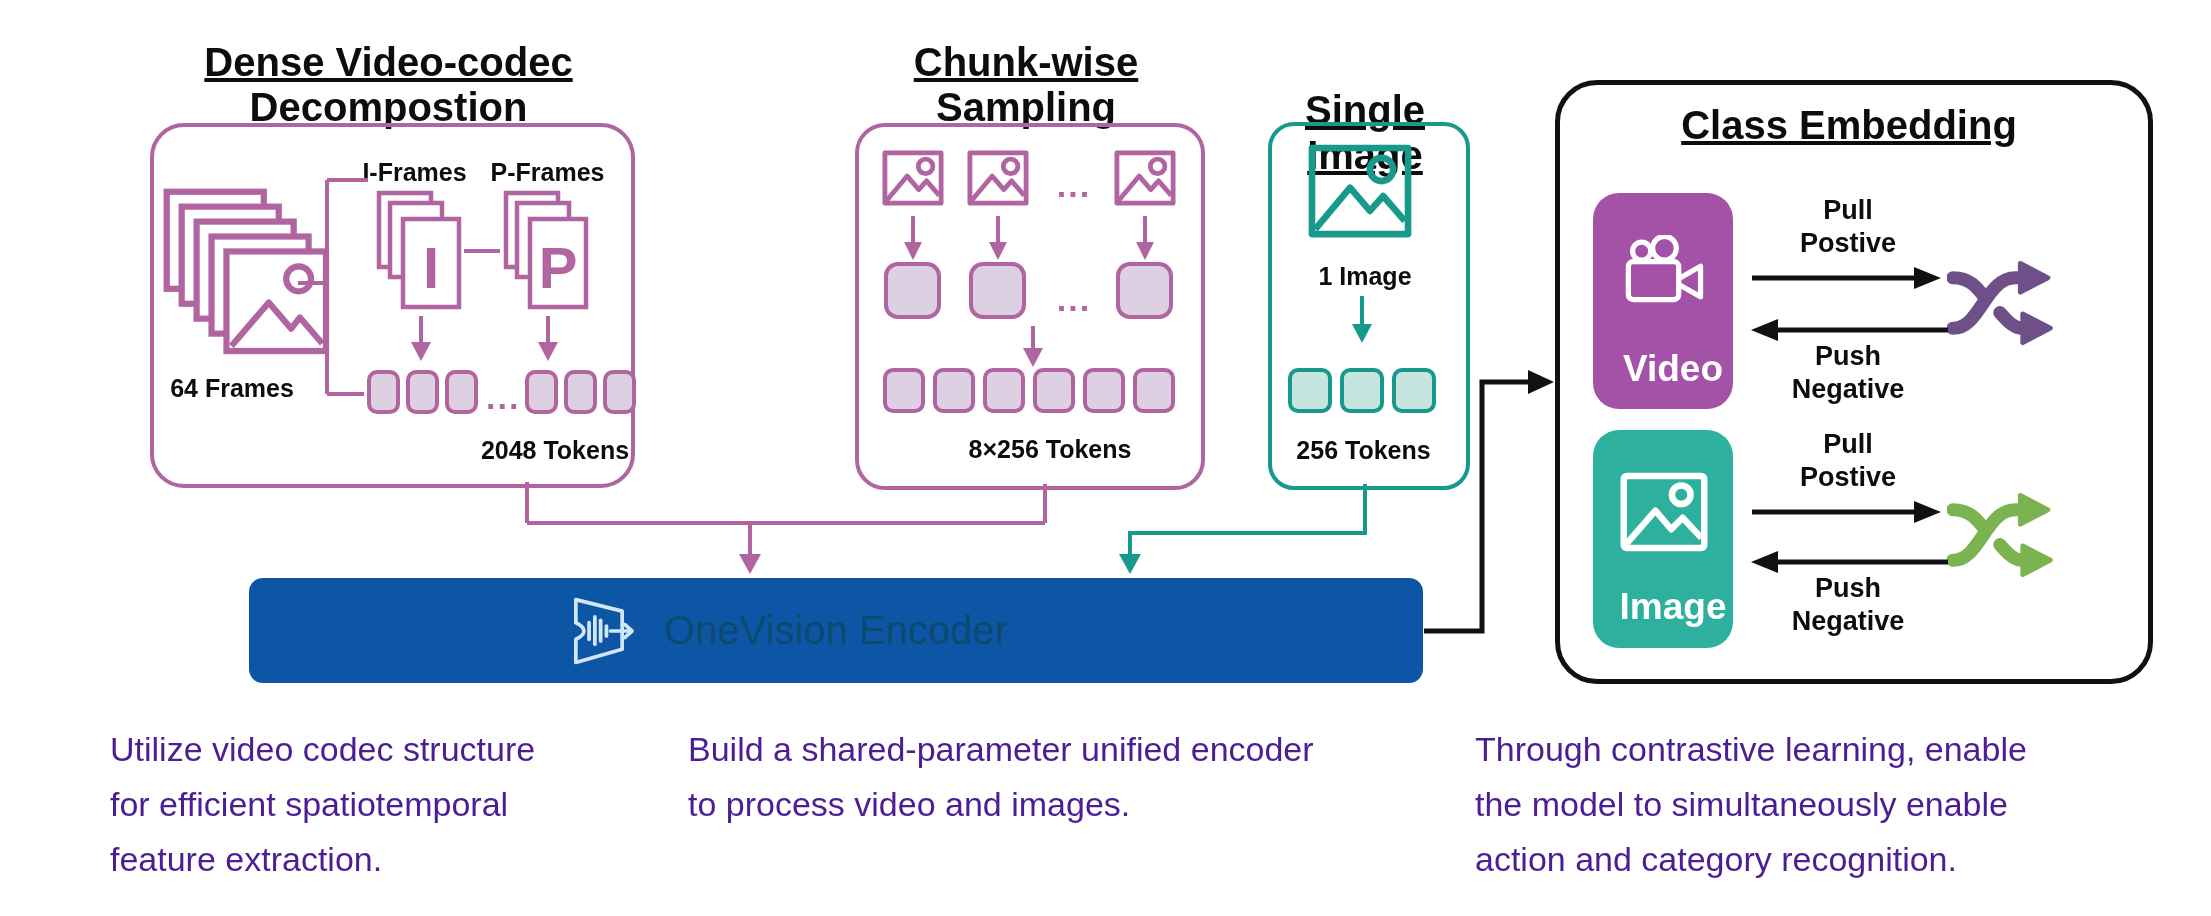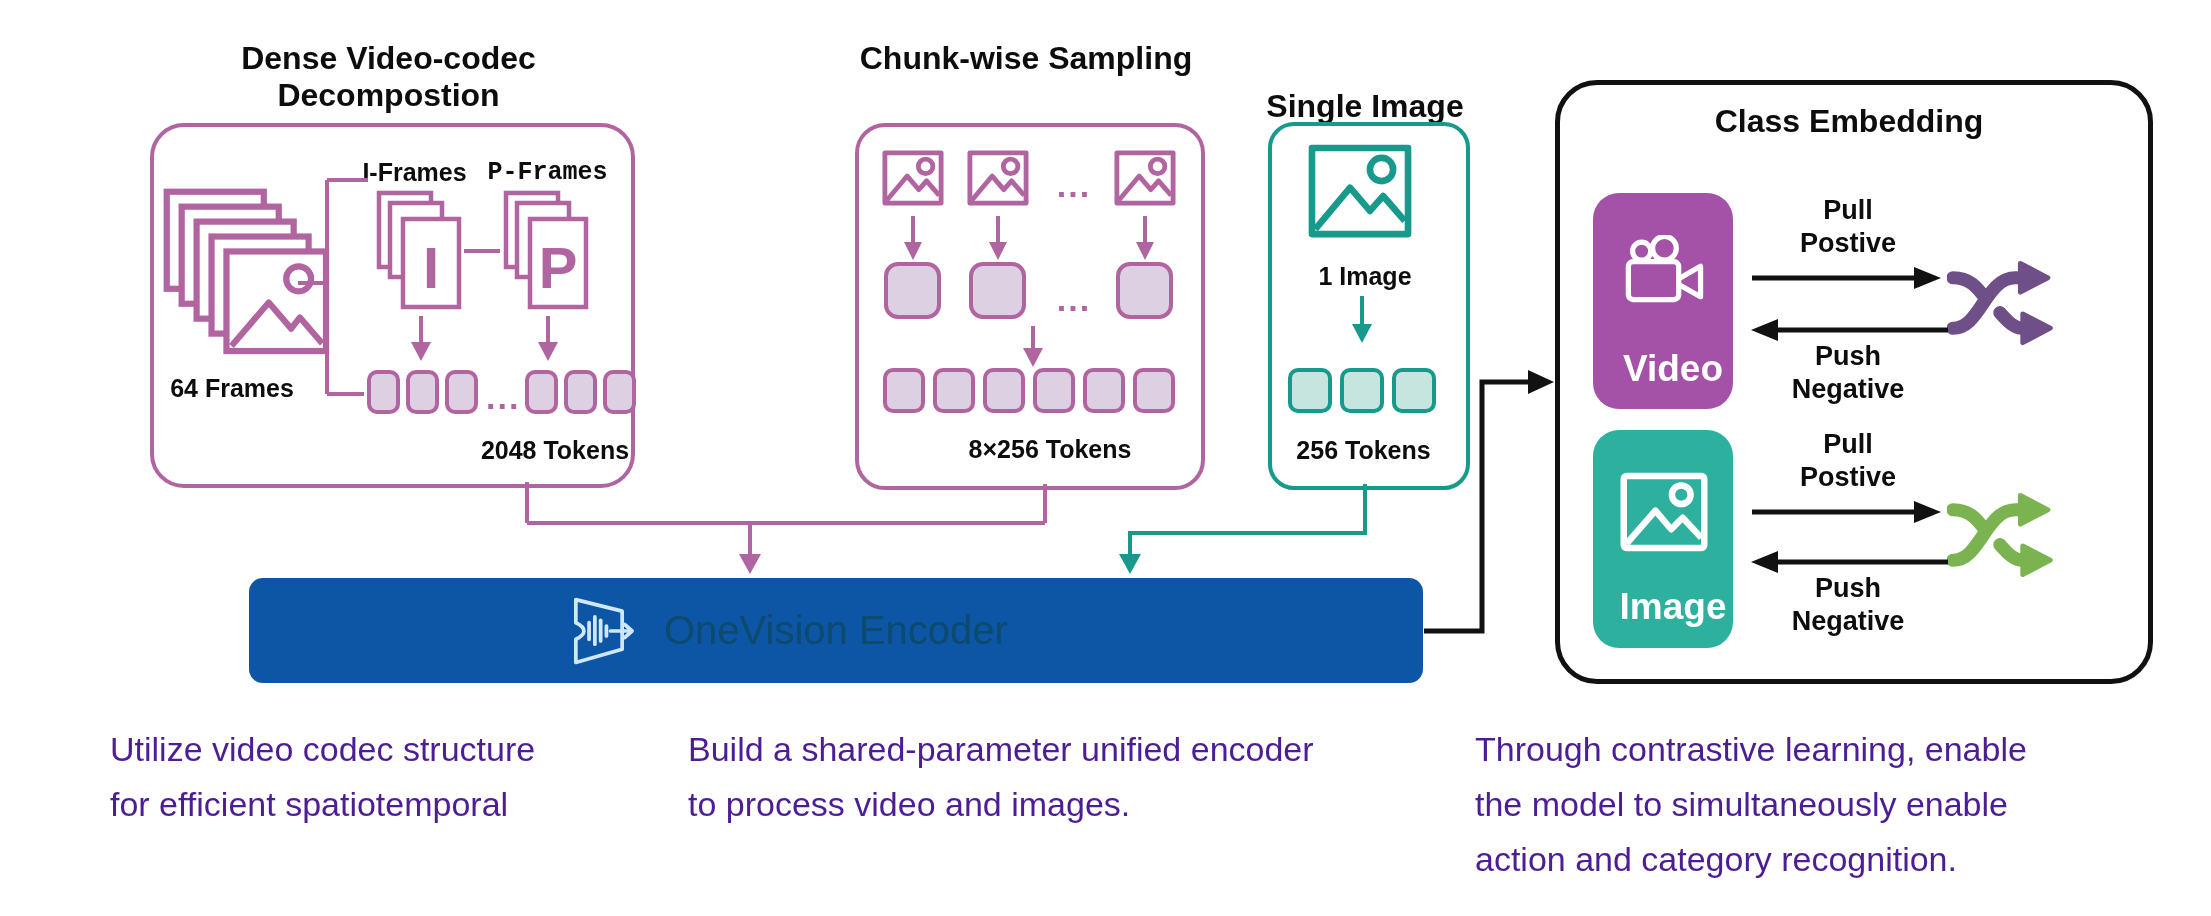--- a/index.html
+++ b/index.html
@@ -1,19 +1,19 @@
 <!DOCTYPE html>
 <html><head>
 <meta charset="utf-8">
 <style>
   html,body{margin:0;padding:0;background:#fff;}
   #canvas{position:relative;width:2211px;height:916px;background:#fff;overflow:hidden;
           font-family:"Liberation Sans",sans-serif;color:#111;}
   .abs{position:absolute;}
-  .sec-title{font-size:32px;font-weight:bold;text-align:center;color:#0d0d0d;}
+  .sec-title{font-size:40px;font-weight:bold;text-align:center;color:#0d0d0d;text-decoration:underline;}
   .sub-label{font-size:25px;font-weight:bold;text-align:center;color:#0d0d0d;}
   .roundbox{position:absolute;border:4px solid #b165a0;border-radius:34px;background:transparent;}
   .tealbox{border-color:#179a8c;border-radius:26px;}
   .blackbox{position:absolute;border:5px solid #111;border-radius:42px;background:transparent;}
   .tokenrow{position:absolute;display:flex;align-items:flex-start;}
   .token{border:4px solid #b165a0;background:#ddd0e3;border-radius:10px;box-sizing:border-box;}
   .token.pink{width:33px;height:44px;margin-right:6px;}
   .token.chunk{width:42px;height:45px;margin-right:8px;}
   .token.teal{width:44px;height:45px;margin-right:8px;border-color:#179a8c;background:#c6e5de;}
   .ellipsis{color:#b165a0;font-weight:800;font-size:34px;letter-spacing:2px;line-height:34px;}
@@ -61,21 +61,21 @@
       <g fill="none" stroke="currentColor" stroke-width="5" stroke-linejoin="round">
         <circle cx="109" cy="73" r="10"></circle>
         <path d="M55 127 L85 92 L103 113 L110 104 L128 125"></path>
       </g>
     </svg>
   </div>
 
   <div class="abs sub-label" style="left:142px;top:374px;width:180px;">64 Frames</div>
 
   <div class="abs sub-label" style="left:352px;top:158px;width:125px;">I-Frames</div>
-  <div class="abs sub-label" style="left:485px;top:158px;width:125px;font-family:Liberation Mono, monospace;">P-Frames</div>
+  <div class="abs sub-label" style="left:485px;top:158px;width:125px;">P-Frames</div>
 
   <div class="abs" style="left:376px;top:190px;width:86px;height:122px;">
     <svg width="86" height="122" viewBox="0 0 86 122">
       <g fill="#fff" stroke="#b165a0" stroke-width="4.5">
         <rect x="3" y="3" width="52" height="74"></rect>
         <rect x="14" y="13" width="52" height="74"></rect>
         <rect x="27" y="29" width="56" height="88"></rect>
       </g>
       <text x="55" y="98" text-anchor="middle" font-size="58" font-weight="bold" fill="#b165a0">I</text>
     </svg>
@@ -259,20 +259,21 @@
       <g fill="currentColor" stroke="currentColor" stroke-width="4" stroke-linejoin="round">
         <path d="M61 9 L84 21 L61 33 Z"></path>
         <path d="M63 51 L86 63 L63 75 Z"></path>
       </g>
     </svg>
   </div>
 
   <div class="caption" style="left:110px;top:722px;width:560px;">
     <div>Utilize video codec structure</div>
     <div>for efficient spatiotemporal</div>
+    <div>feature extraction.</div>
   </div>
   <div class="caption" style="left:688px;top:722px;width:760px;">
     <div>Build a shared-parameter unified encoder</div>
     <div>to process video and images.</div>
   </div>
   <div class="caption" style="left:1475px;top:722px;width:720px;">
     <div>Through contrastive learning, enable</div>
     <div>the model to simultaneously enable</div>
     <div>action and category recognition.</div>
   </div>

